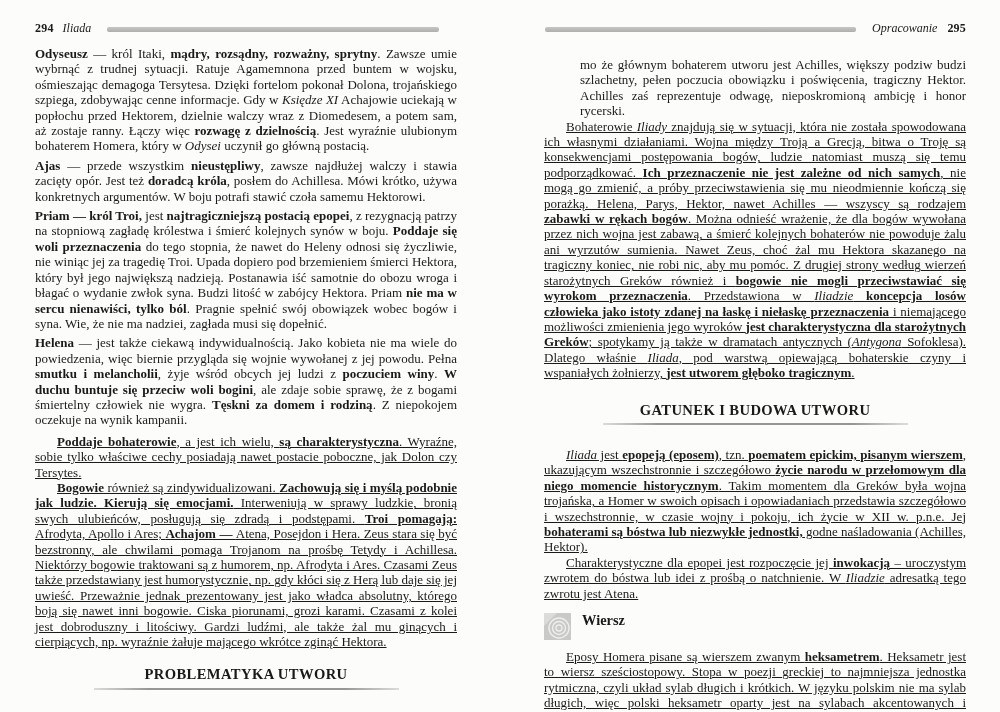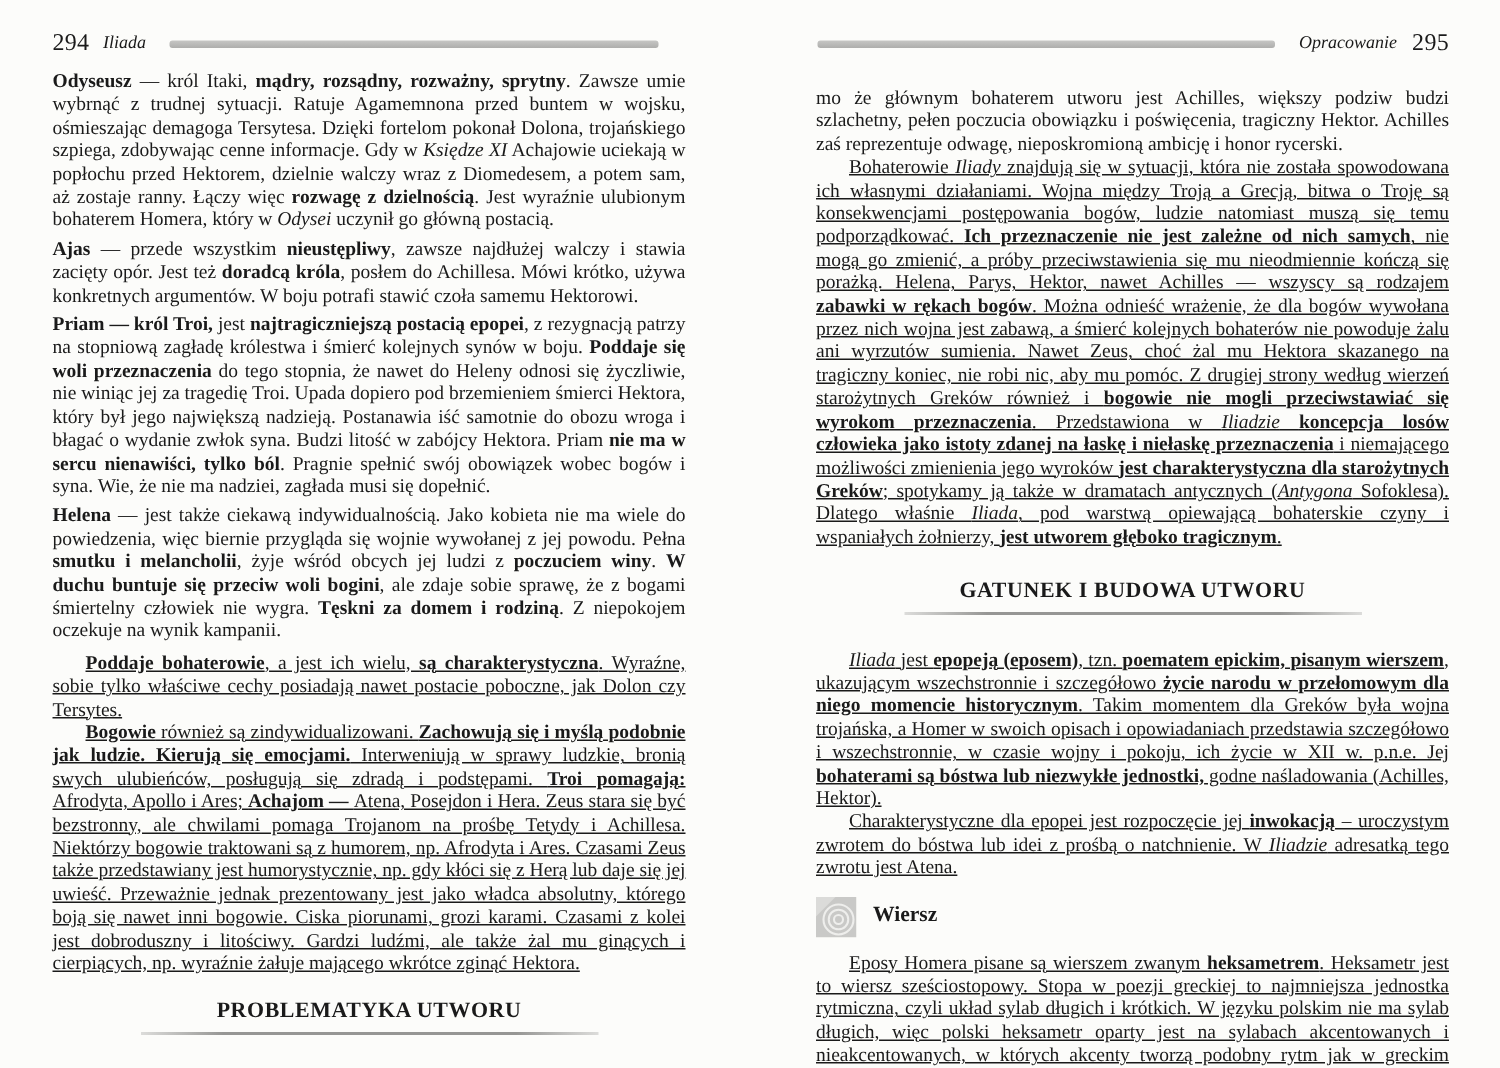--- a/index.html
+++ b/index.html
@@ -9,47 +9,47 @@
     font-family:"Liberation Serif","DejaVu Serif",serif;
     font-size:13px;line-height:15.4px;overflow:hidden;
   }
   .page{position:absolute;top:0;height:712px;}
   .page-left{left:35px;width:422px;}
   .page-right{left:544px;width:422px;}
   .pg-header{
     position:absolute;top:21px;left:0;right:0;height:16px;
     display:flex;align-items:center;
   }
-  .pg-num{font-weight:normal;font-size:16px;letter-spacing:.2px;}
+  .pg-num{font-weight:bold;font-size:12px;letter-spacing:.2px;}
   .run-title{font-style:italic;font-size:12px;margin:0 0 0 9px;}
   .hdr-bar{
     flex:1;height:5px;border-radius:2px;
     background:linear-gradient(#c6c6c4,#aeaeac);
   }
   .page-left .hdr-bar{margin:0 18px 0 16px;}
   .page-right .hdr-bar{margin:0 16px 0 1px;}
   .page-right .run-title{margin:0 10px 0 0;}
   .content{position:absolute;top:46px;left:0;right:0;}
   .para{margin:0;text-align:justify;}
   .block{margin-bottom:4px;}
   .indent{text-indent:22px;text-decoration:underline;}
   .gap-before{margin-top:6px;}
-  .cont-start{margin-top:11px;}
+  .cont-start{margin-top:11px;margin-left:36px;}
   b{font-weight:bold;}
   i{font-style:italic;}
   .sec-heading{
     text-align:center;font-weight:bold;font-size:14.6px;
     letter-spacing:.4px;margin:18px 0 5px;
   }
   .sec-heading-r{margin-top:22px;}
   .heading-rule{
     height:2px;width:305px;margin:0 auto 22px;
     background:linear-gradient(90deg,#dcdcda,#969694 18%,#969694 82%,#dcdcda);
   }
-  .subsection{display:flex;align-items:center;gap:11px;margin:12px 0 9px;}
+  .subsection{display:flex;gap:11px;margin:12px 0 9px;}
   .subsection-label{font-weight:bold;font-size:14.4px;}
   .ornament{width:27px;height:27px;display:inline-block;}
 </style>
 </head>
 <body>
 
 <div class="spread">
 
   <div class="page page-left">
     <div class="pg-header">

